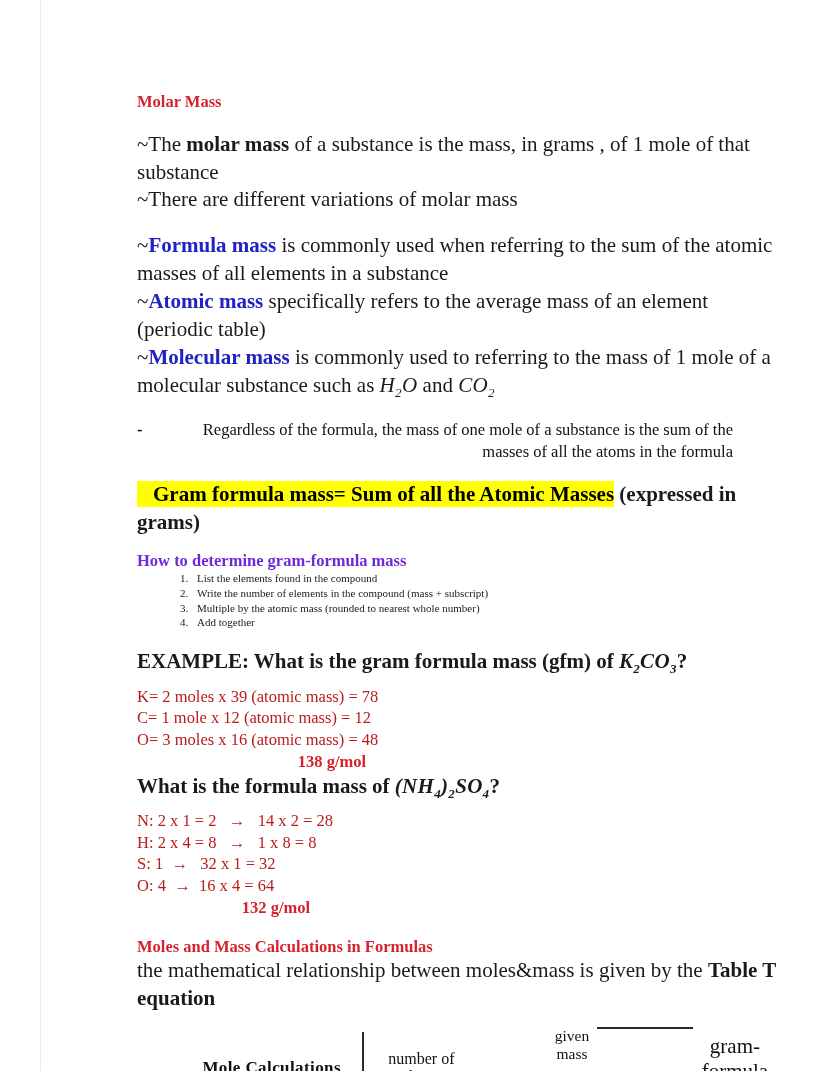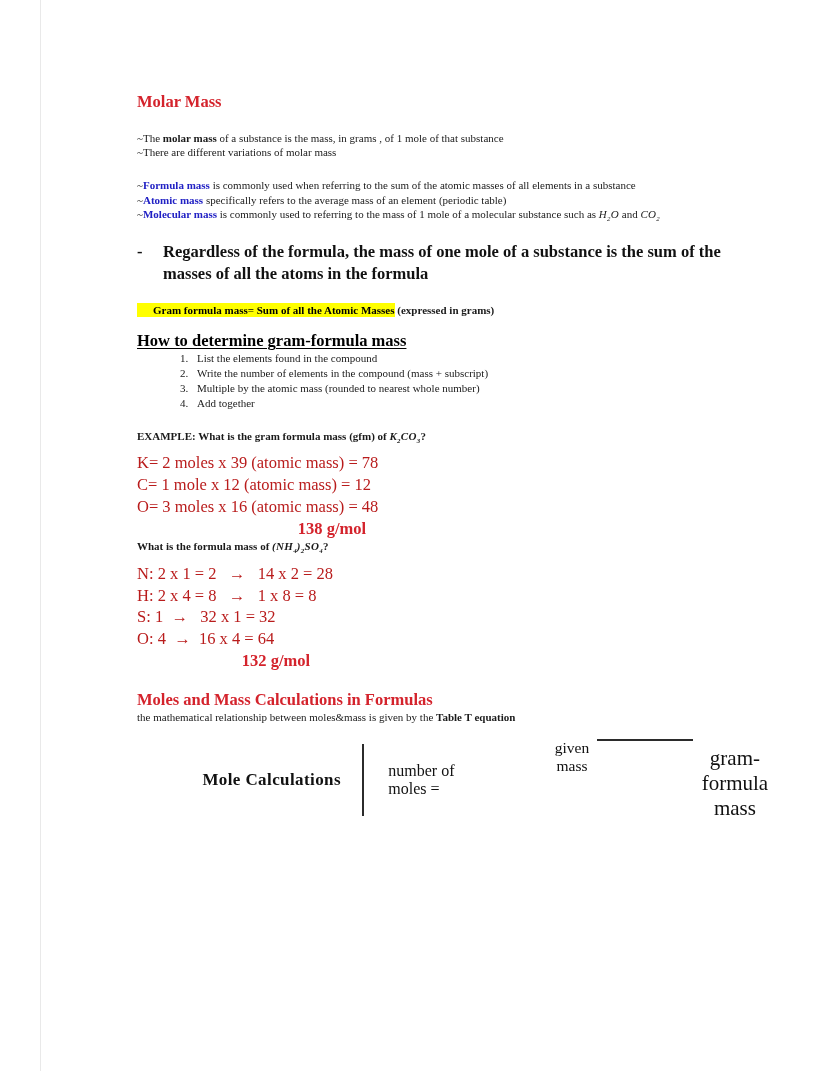--- a/index.html
+++ b/index.html
@@ -34,29 +34,28 @@
   .h-red {
     color: #d4232c;
     font-weight: bold;
     font-size: 16.5px;
     line-height: 1.25;
     margin: 0;
   }
   .h-underline {
     font-weight: bold;
     font-size: 16.5px;
-    text-decoration: underline;
     text-underline-offset: 2px;
     margin: 0;
-    color: #000000;
+    color: #6d28d9;
   }
 
   
   .p {
-    font-size: 11px;
+    font-size: 21px;
     line-height: 1.33;
     margin: 0;
     color: #1a1a1a;
   }
   .b { font-weight: bold; }
   .blue { color: #2121c4; font-weight: bold; }
   .tilde { letter-spacing: 0px; }
 
   
   .hl {
@@ -88,25 +87,26 @@
   .dash-mark {
     width: 26px;
     flex: 0 0 26px;
     text-align: left;
     font-weight: bold;
     font-size: 16.5px;
     line-height: 1.33;
     color: #111;
   }
   .dash-text {
-    font-weight: bold;
+    font-weight: normal;
     font-size: 16.5px;
     line-height: 1.33;
     color: #111;
     max-width: 570px;
+    text-align: right;
   }
 
   
   ol.num {
     margin: 0;
     padding: 0 0 0 54px;
     list-style-position: outside;
     list-style-type: decimal;
   }
   ol.num li {

